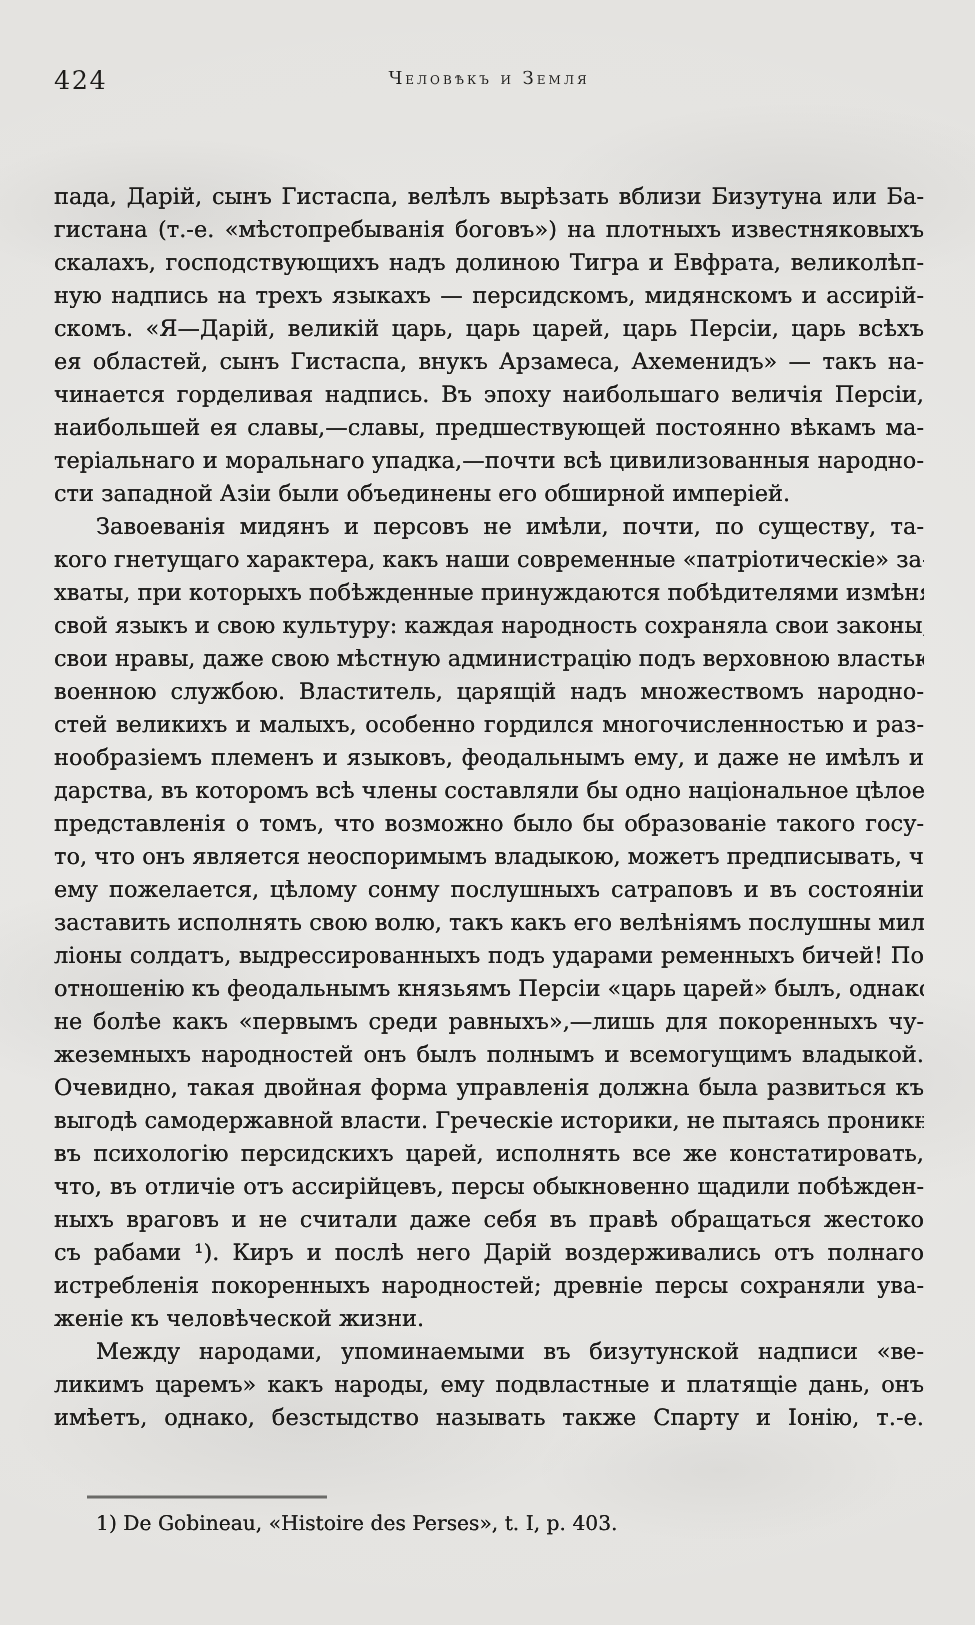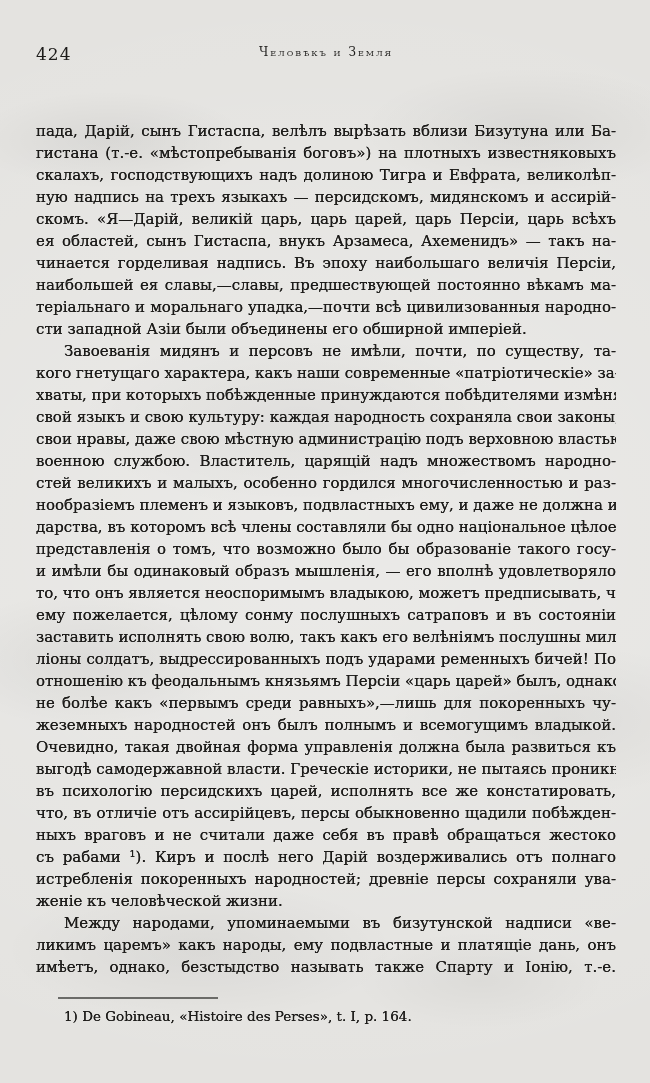--- a/index.html
+++ b/index.html
@@ -100,24 +100,23 @@
         <div class="line para-end">сти западной Азіи были объединены его обширной имперіей.</div>
       </div>
       <div class="paragraph">
         <div class="line indent">Завоеванія мидянъ и персовъ не имѣли, почти, по существу, та-</div>
         <div class="line">кого гнетущаго характера, какъ наши современные «патріотическіе» за-</div>
         <div class="line">хваты, при которыхъ побѣжденные принуждаются побѣдителями измѣнять</div>
         <div class="line">свой языкъ и свою культуру: каждая народность сохраняла свои законы,</div>
         <div class="line">свои нравы, даже свою мѣстную администрацію подъ верховною властью</div>
         <div class="line">военною службою. Властитель, царящій надъ множествомъ народно-</div>
         <div class="line">стей великихъ и малыхъ, особенно гордился многочисленностью и раз-</div>
-        <div class="line">нообразіемъ племенъ и языковъ, подвластныхъ ему, и даже не должна и</div>
+        <div class="line">нообразіемъ племенъ и языковъ, феодальнымъ ему, и даже не имѣлъ и</div>
         <div class="line">дарства, въ которомъ всѣ члены составляли бы одно національное цѣлое</div>
         <div class="line">представленія о томъ, что возможно было бы образованіе такого госу-</div>
-        <div class="line">и имѣли бы одинаковый образъ мышленія, — его вполнѣ удовлетворяло</div>
         <div class="line">то, что онъ является неоспоримымъ владыкою, можетъ предписывать, что</div>
         <div class="line">ему пожелается, цѣлому сонму послушныхъ сатраповъ и въ состояніи</div>
         <div class="line">заставить исполнять свою волю, такъ какъ его велѣніямъ послушны мил-</div>
         <div class="line">ліоны солдатъ, выдрессированныхъ подъ ударами ременныхъ бичей! По</div>
         <div class="line">отношенію къ феодальнымъ князьямъ Персіи «царь царей» былъ, однако,</div>
         <div class="line">не болѣе какъ «первымъ среди равныхъ»,—лишь для покоренныхъ чу-</div>
         <div class="line">жеземныхъ народностей онъ былъ полнымъ и всемогущимъ владыкой.</div>
         <div class="line">Очевидно, такая двойная форма управленія должна была развиться къ</div>
         <div class="line">выгодѣ самодержавной власти. Греческіе историки, не пытаясь проникнуть</div>
         <div class="line">въ психологію персидскихъ царей, исполнять все же констатировать,</div>
@@ -129,15 +128,15 @@
       </div>
       <div class="paragraph">
         <div class="line indent">Между народами, упоминаемыми въ бизутунской надписи «ве-</div>
         <div class="line">ликимъ царемъ» какъ народы, ему подвластные и платящіе дань, онъ</div>
         <div class="line">имѣетъ, однако, безстыдство называть также Спарту и Іонію, т.-е.</div>
       </div>
     </div>
 
   <div class="footnote-rule"></div>
 
-  <div class="footnote-text">1) De Gobineau, «Histoire des Perses», t. I, p. 164.</div>
+  <div class="footnote-text">1) De Gobineau, «Histoire des Perses», t. I, p. 403.</div>
 
 </div>
 
 </body></html>

